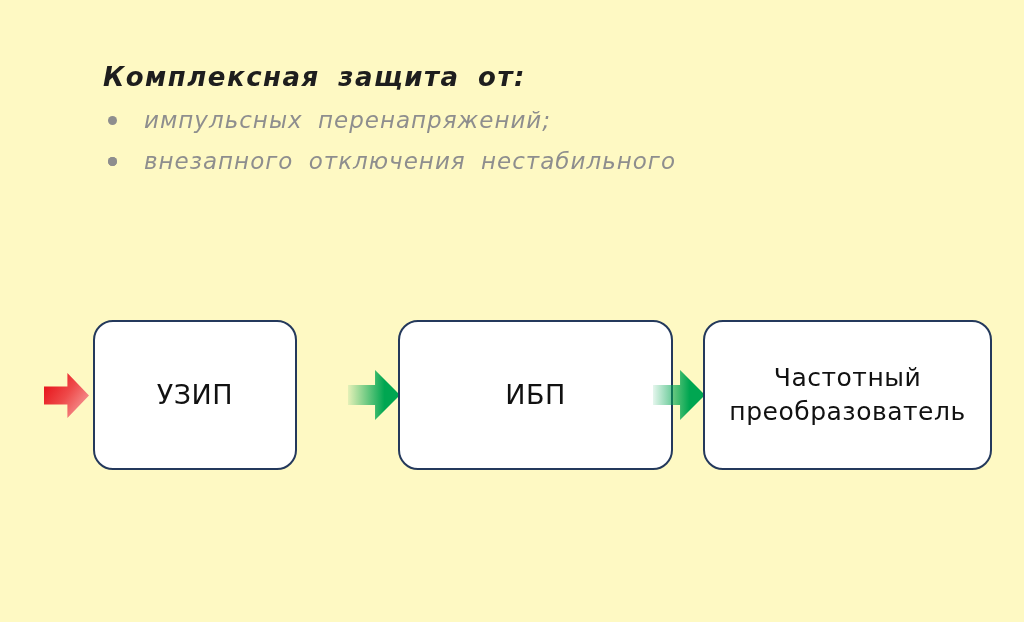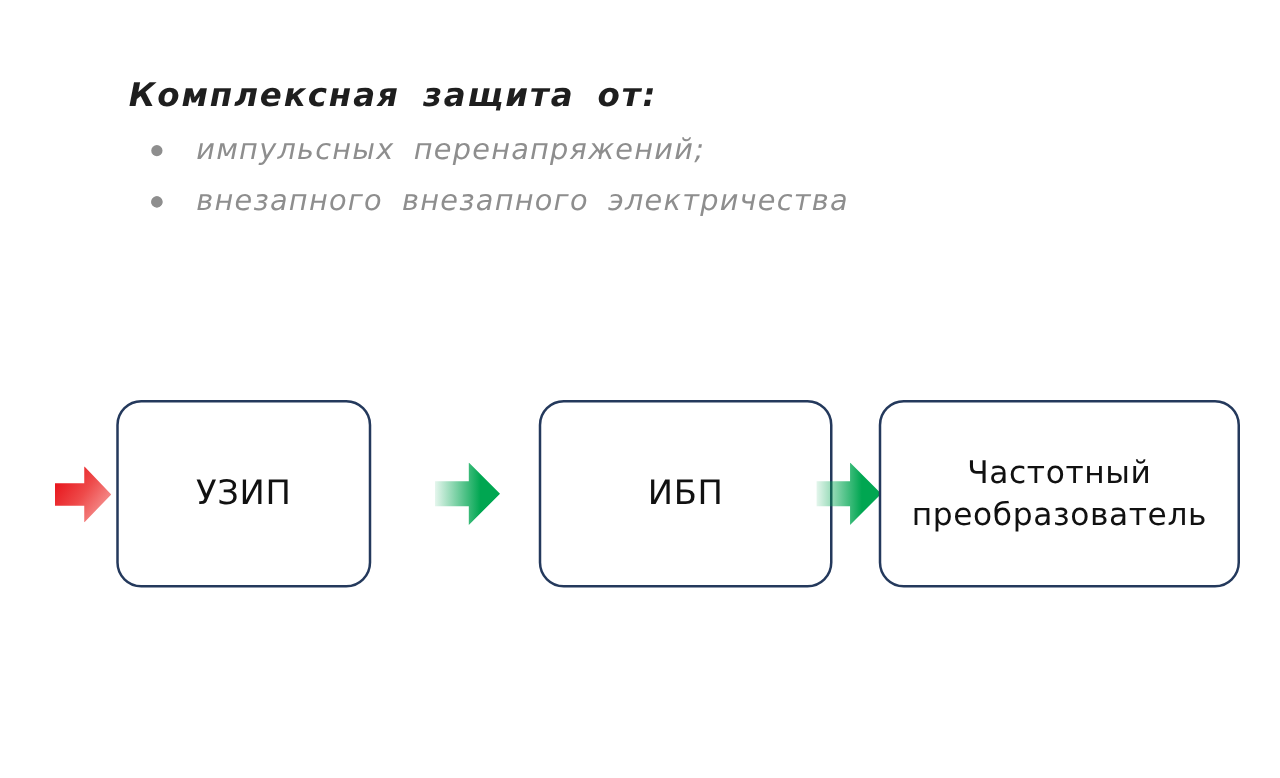--- a/index.html
+++ b/index.html
@@ -5,21 +5,21 @@
   html, body {
     margin: 0;
     padding: 0;
     background: #e9e9e9;
     font-family: "DejaVu Sans", "Liberation Sans", sans-serif;
   }
   .canvas {
     position: relative;
     width: 1024px;
     height: 622px;
-    background: #ffffff;
+    background: #fef9c3;
     overflow: hidden;
   }
 
   
   .header {
     position: absolute;
     left: 103px;
     top: 62px;
     width: 700px;
   }
@@ -27,21 +27,21 @@
     font-size: 26px;
     font-style: italic;
     font-weight: bold;
     color: #1e1e1e;
     letter-spacing: 1.5px;
     word-spacing: 8px;
     margin: 0 0 16px 0;
   }
   .bullets {
     list-style: none;
-    margin: 16px;
+    margin: 3px;
     padding: 0;
   }
   .bullets li {
     position: relative;
     padding-left: 38px;
     font-size: 23px;
     font-style: italic;
     color: #8e8e8e;
     letter-spacing: 1px;
     word-spacing: 7px;
@@ -78,21 +78,21 @@
     align-items: center;
     justify-content: center;
     text-align: center;
     color: #111111;
     font-size: 27px;
     letter-spacing: 0.5px;
     line-height: 1.35;
     padding: 0 18px;
   }
   .node-1 { left: 93px;  width: 204px; }
-  .node-2 { left: 398px; width: 235px; margin-left: 33px; }
+  .node-2 { left: 398px; width: 275px; }
   .node-3 { left: 703px; width: 289px; font-size: 25px; }
 
   
   .arrow {
     position: absolute;
     clip-path: polygon(0 30%, 52% 30%, 52% 0, 100% 50%, 52% 100%, 52% 70%, 0 70%);
   }
   .arrow-red {
     left: 44px;
     top: 53px;
@@ -119,21 +119,21 @@
     <ul class="bullets">
       <li>
         <span class="dot"></span>
         <span>импульсных перенапряжений;</span>
       </li>
       <li>
         <span class="dot"></span>
       </li>
       <li>
         <span class="dot"></span>
-        <span>внезапного внезапного электричества</span>
+        <span>внезапного отключения нестабильного</span>
       </li>
     </ul>
   </div>
 
   <div class="flow-row">
 
     <div class="arrow arrow-red"></div>
 
     <div class="node node-1">
       <span>УЗИП</span>

